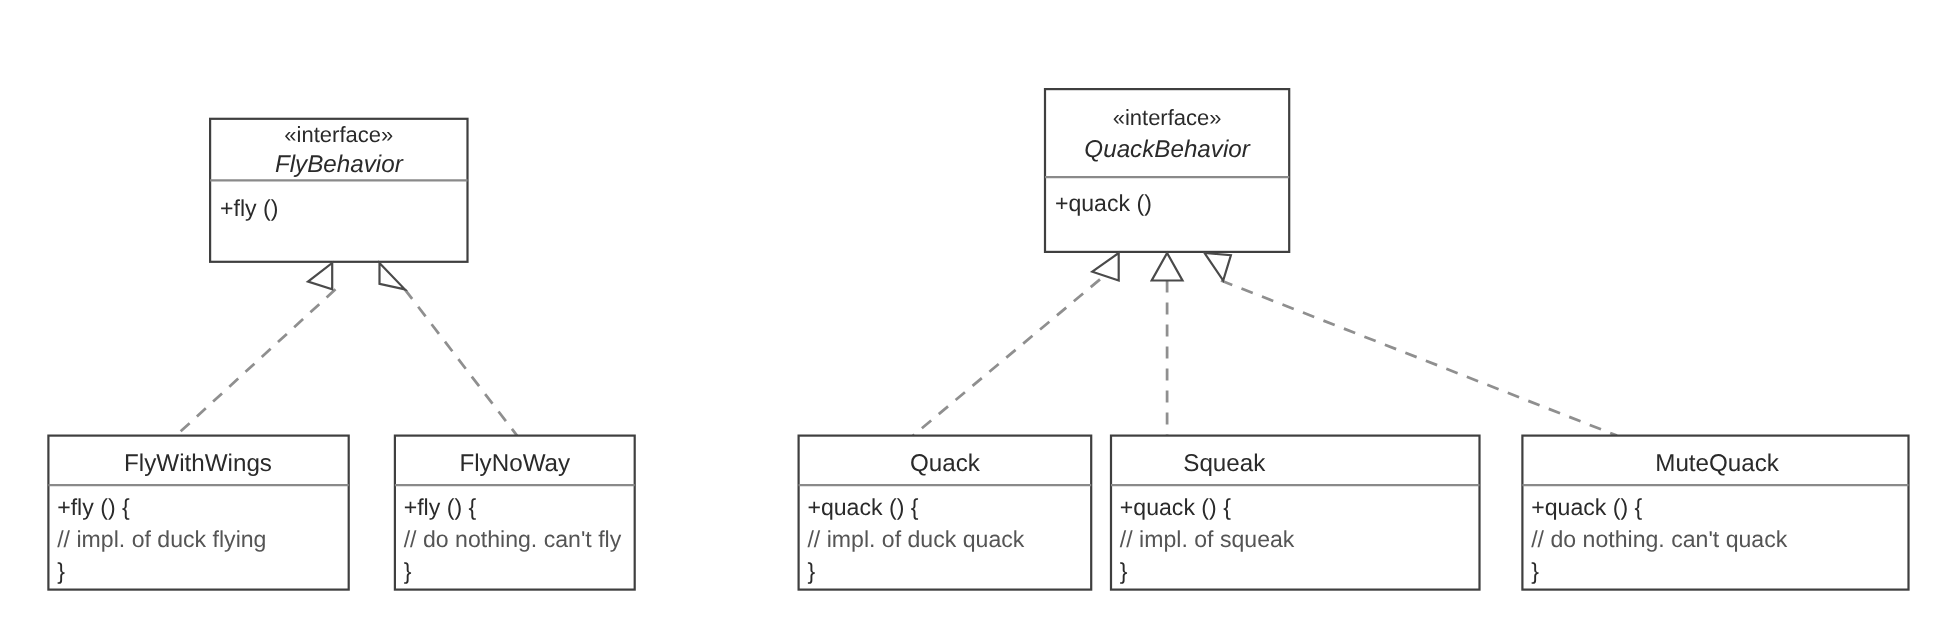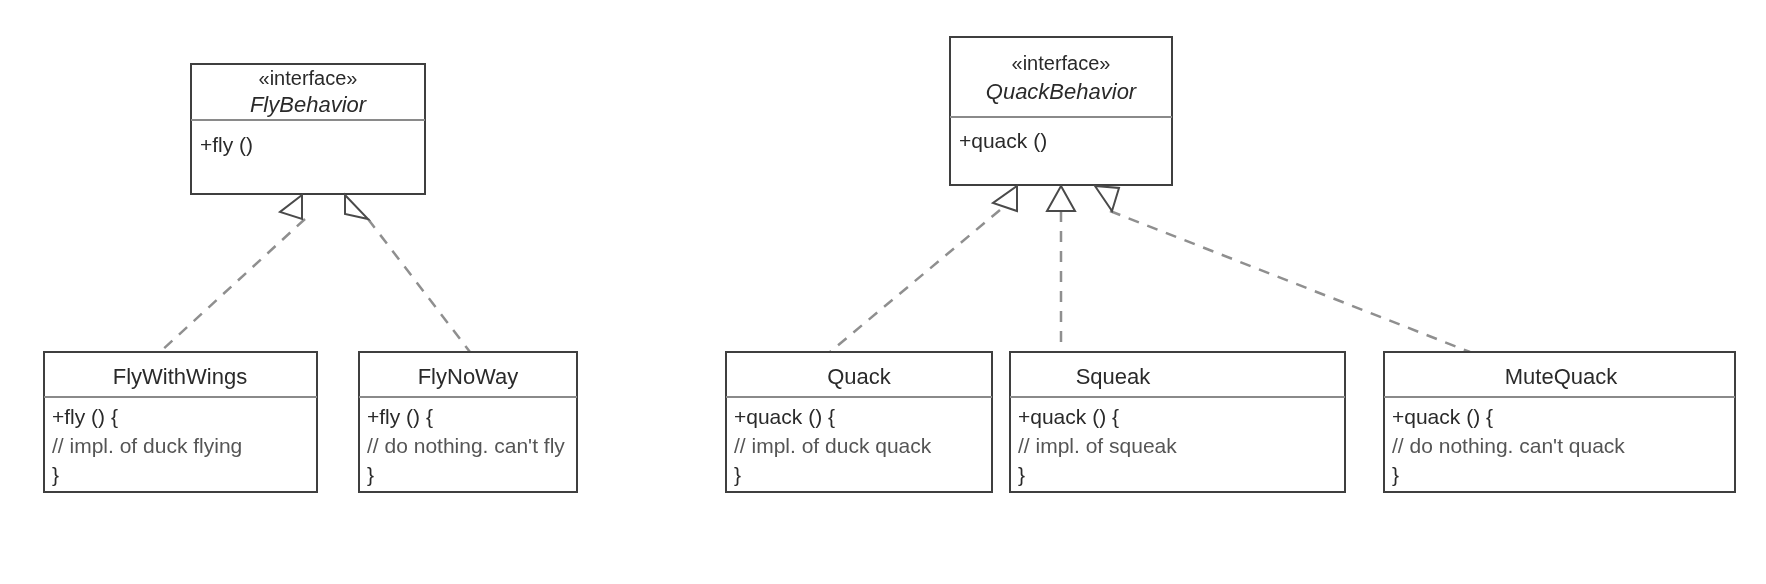--- a/index.html
+++ b/index.html
@@ -11,20 +11,21 @@
     width: 1766px;
     height: 584px;
     font-family: "Liberation Sans", sans-serif;
     overflow: hidden;
   }
   #diagram-root {
     position: relative;
     width: 1766px;
     height: 412px;
     background: #ffffff;
+    margin-top: 44px;
   }
   svg.uml {
     position: absolute;
     left: 0;
     top: 0;
     width: 1766px;
     height: 584px;
   }
   .cls-box {
     fill: #ffffff;

